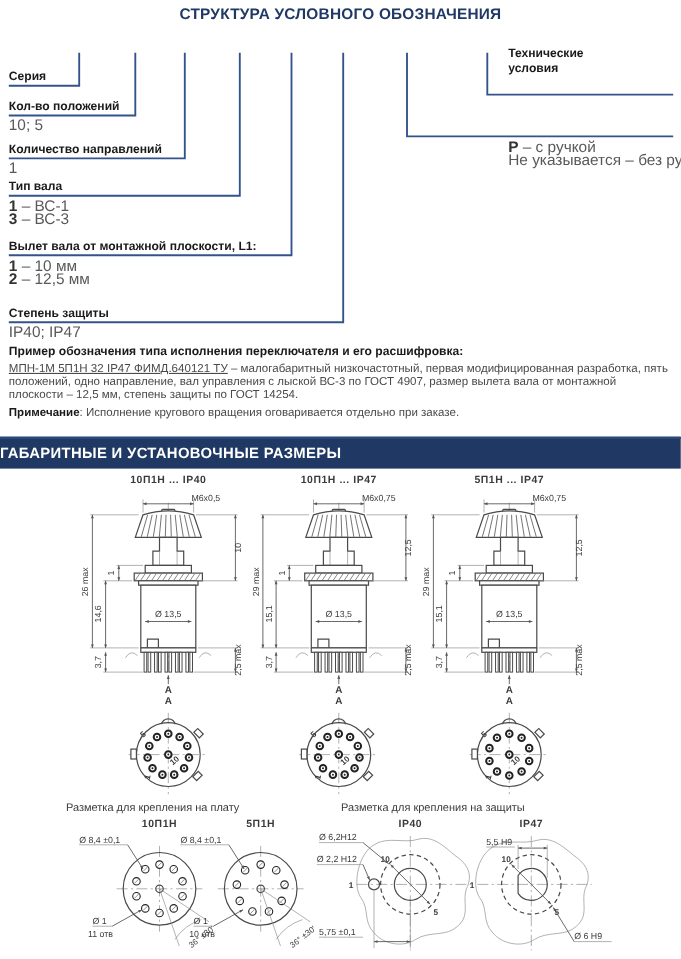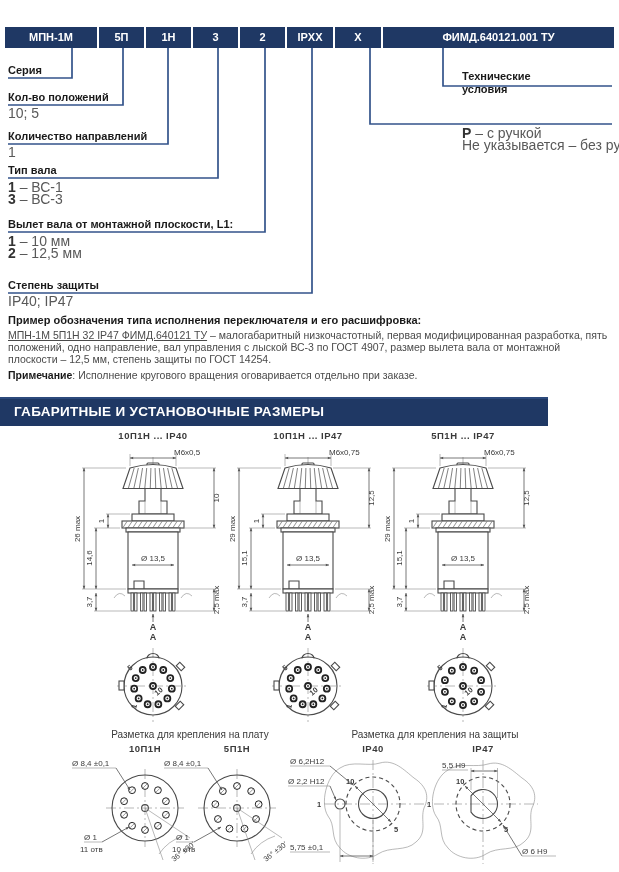--- a/index.html
+++ b/index.html
@@ -12,52 +12,43 @@
   .cbox{background:#1f3864;color:#fff;font-weight:bold;font-size:11px;height:21px;
         line-height:21px;text-align:center;flex:0 0 auto}
   .lbl{position:absolute;font-size:11px;font-weight:bold;color:#1a1a1a;white-space:nowrap}
   .val{position:absolute;font-size:14px;color:#595959;white-space:nowrap;line-height:11.5px}
   .val b{color:#333;font-weight:bold}
   .phead{position:absolute;left:8px;top:314px;font-size:11px;font-weight:bold;color:#1a1a1a}
   .para{position:absolute;left:8px;top:330px;width:604px;font-size:10.5px;line-height:11.8px;color:#4a4a4a}
   .para .code{text-decoration:underline}
   .note{position:absolute;left:8px;top:369px;width:604px;font-size:10.5px;color:#4a4a4a}
   .note b{color:#1a1a1a}
-  .band{position:absolute;left:0;top:397px;width:548px;height:29px;background:#1f3864;
+  .band{position:absolute;left:0;top:397px;width:619px;height:29px;background:#1f3864;
         border-top:2px solid #2c4a7c;box-sizing:border-box;color:#fff;font-weight:bold;
-        font-size:13.5px;line-height:26px;padding-left:14px;letter-spacing:.3px}
-  .mtitle{position:absolute;font-size:10px;color:#3a3a3a;text-align:center}
+        font-size:13.5px;line-height:26px;padding-left:0;letter-spacing:.3px}
+  .mtitle{position:absolute;font-size:10px;color:#3a3a3a;}
   svg{position:absolute;overflow:visible}
   svg text{font-family:"Liberation Sans","DejaVu Sans",sans-serif;font-size:8px;fill:#3a3a3a}
   svg text.sv-title{font-size:9.5px;font-weight:bold;fill:#3a3a3a;letter-spacing:.5px}
   svg text.num{font-size:7.5px;font-weight:bold}
   .g{stroke:#4a4a4a;fill:none;stroke-width:1.1}
   .gf{stroke:#4a4a4a;fill:#fff;stroke-width:1.1}
   .thin{stroke:#8a8a8a;stroke-width:.6;fill:none}
   .cl{stroke:#9a9a9a;stroke-width:.7;fill:none;stroke-dasharray:10 3 2 3}
   .dash{stroke-dasharray:4 3}
   line.dim,line.dim-one{stroke:#555;stroke-width:.8}
   .tree{stroke:#33538a;stroke-width:1.7;fill:none}
 </style>
 </head>
 <body>
 
 <div class="page">
 
-
-  <div class="boxrow">
-    <div class="cbox" style="width:92px">МПН-1М</div>
-    <div class="cbox" style="width:45px">5П</div>
-    <div class="cbox" style="width:45px">1Н</div>
-    <div class="cbox" style="width:45px">3</div>
-    <div class="cbox" style="width:45px">2</div>
-    <div class="cbox" style="width:46px">IPXX</div>
-    <div class="cbox" style="width:46px">X</div>
-    <div class="cbox" style="width:231px">ФИМД.640121.001 ТУ</div>
-  </div>
+  <div class="main-title">СТРУКТУРА УСЛОВНОГО ОБОЗНАЧЕНИЯ</div>
+
 
   <svg style="left:0;top:0" width="619" height="400">
     <path class="tree" d="M8,78 L72,78 L72,48"></path>
     <path class="tree" d="M8,105 L123,105 L123,48"></path>
     <path class="tree" d="M8,144 L168,144 L168,48"></path>
     <path class="tree" d="M8,178 L218,178 L218,48"></path>
     <path class="tree" d="M8,232 L265,232 L265,48"></path>
     <path class="tree" d="M8,293 L312,293 L312,48"></path>
     <path class="tree" d="M612,86 L443,86 L443,48"></path>
     <path class="tree" d="M612,124 L370,124 L370,48"></path>
@@ -74,21 +65,21 @@
     <div><b>3</b><span> – ВС-3</span></div>
   </div>
   <div class="lbl" style="left:8px;top:218px">Вылет вала от монтажной плоскости, L1:</div>
   <div class="val" style="left:8px;top:236px">
     <div><b>1</b><span> – 10 мм</span></div>
     <div><b>2</b><span> – 12,5 мм</span></div>
   </div>
   <div class="lbl" style="left:8px;top:279px">Степень защиты</div>
   <div class="val" style="left:8px;top:296px"><b></b><span>IP40; IP47</span></div>
 
-  <div class="lbl" style="left:462px;top:70px;width:100px;white-space:normal;line-height:13px">Технические условия</div>
+  <div class="lbl" style="left:462px;top:43px;width:100px;white-space:normal;line-height:13px">Технические условия</div>
   <div class="val" style="left:462px;top:128px">
     <div><b>Р</b><span> – с ручкой</span></div>
     <div><b></b><span>Не указывается – без ручки</span></div>
   </div>
 
   <div class="phead">Пример обозначения типа исполнения переключателя и его расшифровка:</div>
   <div class="para"><span class="code">МПН-1М 5П1Н 32 IP47 ФИМД.640121 ТУ</span><span> – малогабаритный низкочастотный, первая модифицированная разработка, пять положений, одно направление, вал управления с лыской ВС-3 по ГОСТ 4907, размер вылета вала от монтажной плоскости – 12,5 мм, степень защиты по ГОСТ 14254.</span></div>
   <div class="note"><b>Примечание</b><span>: Исполнение кругового вращения оговаривается отдельно при заказе.</span></div>
 
   <div class="band">ГАБАРИТНЫЕ И УСТАНОВОЧНЫЕ РАЗМЕРЫ</div>

